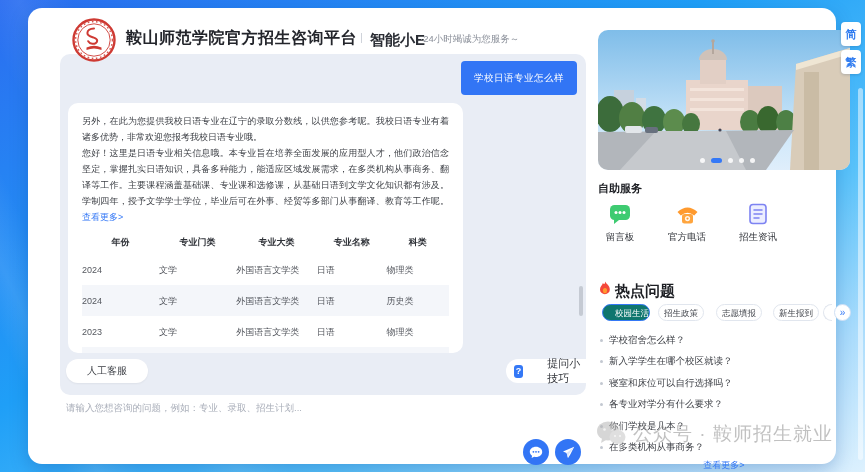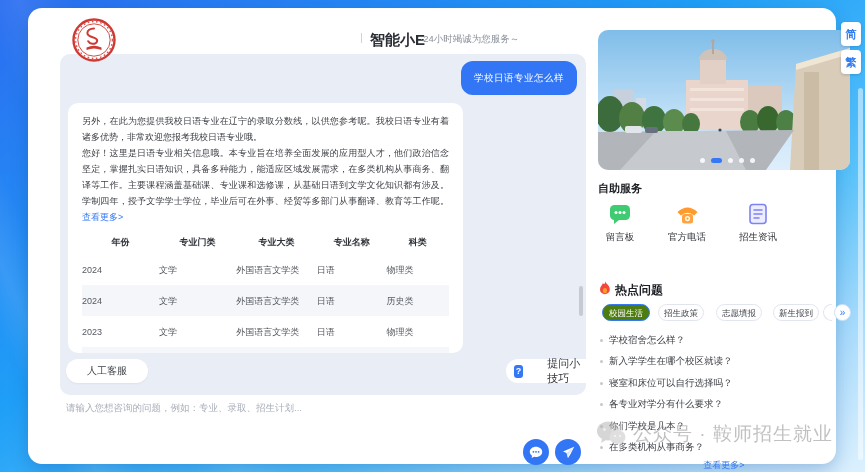--- a/index.html
+++ b/index.html
@@ -20,21 +20,21 @@
   
   .logo{ position:absolute; left:44px; top:10px; width:44px; height:44px; z-index:4; }
   .hdr-title{ position:absolute; left:98px; top:20px; font-size:16px; font-weight:bold; color:#23252b; letter-spacing:.5px;}
   .hdr-divider{ position:absolute; left:332px; top:23px; font-size:11px; color:#c9ced6;}
   .hdr-bot{ position:absolute; left:342px; top:23px; font-size:15px; font-weight:bold; color:#2b2e35;}
   .hdr-tag{ position:absolute; left:392px; top:25px; font-size:9.5px; color:#8b909a;}
   
   .chat-panel{ position:absolute; left:32px; top:46px; width:526px; height:341px; background:#e9edf5; border-radius:10px; }
   .user-bubble{
     position:absolute; left:433px; top:53px; height:34px; line-height:34px; padding:0 13px;
-    background:#3275f5; color:#fff; font-size:9.5px; border-radius:12px; letter-spacing:.5px;
+    background:#3275f5; color:#fff; font-size:9.5px; border-radius:4px; letter-spacing:.5px;
   }
   .reply-bubble{
     position:absolute; left:40px; top:95px; width:395px; height:250px; overflow:hidden;
     background:#fff; border-radius:10px; padding:10px 14px 8px;
     font-size:9px; line-height:16px; color:#3b3e44;
   }
   .reply-bubble p{ margin:0; text-align:justify; }
   .see-more{ color:#3478f6; cursor:pointer; }
   .score-table{ width:100%; border-collapse:collapse; margin-top:5px; table-layout:fixed; }
   .score-table th{ font-size:9px; color:#2f3238; font-weight:bold; text-align:center; height:24px; vertical-align:middle; }
@@ -67,27 +67,27 @@
   .btn-chat{ left:495px; } .btn-send{ left:527px; }
   
   .photo{ position:absolute; left:570px; top:22px; width:252px; height:140px; border-radius:10px; overflow:hidden; }
   .dot{ position:absolute; top:150px; height:5px; border-radius:3px; background:rgba(255,255,255,.85); cursor:pointer;}
   .d1{left:672px;width:5px;} .d2{left:683px;width:11px;background:#3478f6;} .d3{left:700px;width:5px;} .d4{left:711px;width:5px;} .d5{left:722px;width:5px;}
   .svc-title{ position:absolute; left:570px; top:173px; font-size:11px; font-weight:bold; color:#1c1e23; }
   .svc-item{ position:absolute; top:194px; width:56px; text-align:center; cursor:pointer; }
   .svc-0{left:564px;} .svc-1{left:631px;} .svc-2{left:702px;}
   .svc-item svg{ display:block; margin:0 auto; }
   .svc-label{ display:block; margin-top:5px; font-size:9.5px; color:#33363c; }
-  .hot-title{ position:absolute; left:587px; top:274px; font-size:12px; font-weight:bold; color:#1c1e23; }
+  .hot-title{ position:absolute; left:587px; top:274px; font-size:15px; font-weight:bold; color:#1c1e23; }
   .flame{ position:absolute; left:571px; top:273px; }
   .tab{
     position:absolute; top:296px; height:17px; line-height:16px; text-align:center; font-size:8.5px;
     border-radius:9px; background:#fff; border:1px solid #e1e6ee; color:#43464d; cursor:pointer;
   }
-  .tab.active{ background:#4d7c0f; border-color:#3478f6; color:#fff; }
+  .tab.active{ background:#0f766e; border-color:#3478f6; color:#fff;text-align:right; }
   .t0{left:574px;width:48px;} .t1{left:630px;width:46px;} .t2{left:688px;width:46px;} .t3{left:745px;width:46px;}
   .tab-sliver{ position:absolute; left:795px; top:296px; width:9px; height:17px; border:1px solid #e1e6ee; border-right:none; border-radius:9px 0 0 9px; background:#fff; }
   .tab-next{
     position:absolute; left:806px; top:296px; width:17px; height:17px; border-radius:50%;
     background:#fff; border:1px solid #cfe0f5; color:#3478f6; font-size:10px; line-height:15px; text-align:center; cursor:pointer;
   }
   .q-list{ position:absolute; left:572px; top:327px; width:252px; list-style:none; }
   .q-item{ display:flex; align-items:center; gap:6px; height:10px; margin-bottom:11.5px; cursor:pointer; }
   .q-dot{ width:3px; height:3px; border-radius:50%; background:#c3c8d1; flex:0 0 3px; }
   .q-text{ font-size:9.5px; color:#3c3f45; white-space:nowrap; }
@@ -112,20 +112,21 @@
 <div class="page">
   <div class="card">
 
     <svg class="logo" viewBox="0 0 44 44">
       <circle cx="22" cy="22" r="20.5" fill="#fff" stroke="#ce3a33" stroke-width="2.4"></circle>
       <circle cx="22" cy="22" r="16.2" fill="none" stroke="#ce3a33" stroke-width="0.9"></circle>
       <circle cx="22" cy="22" r="18.4" fill="none" stroke="#ce3a33" stroke-width="1.4" stroke-dasharray="1.6 2.6" opacity=".85"></circle>
       <path d="M22 10.5c-4.2 0-6.6 2.2-6.6 4.6 0 3.2 3.8 3.7 6.4 4.5 2.2.7 3.4 1.5 3.4 3.1 0 2-2.2 3.3-4.8 3.1-2-.2-3.4-1.2-4.2-2.6" fill="none" stroke="#ce3a33" stroke-width="2" stroke-linecap="round"></path>
       <path d="M14.5 29.5 q7.5 -3.6 15 0 l0 2.6 q-7.5 -3.4 -15 0 z" fill="#ce3a33"></path>
     </svg>
+    <div class="hdr-title">鞍山师范学院官方招生咨询平台</div>
     <div class="hdr-divider">|</div>
     <div class="hdr-bot">智能小E</div>
     <div class="hdr-tag">·24小时竭诚为您服务～</div>
 
     <div class="chat-panel"></div>
     <div class="user-bubble">学校日语专业怎么样</div>
 
     <div class="reply-bubble">
       <p>另外，在此为您提供我校日语专业在辽宁的录取分数线，以供您参考呢。我校日语专业有着诸多优势，非常欢迎您报考我校日语专业哦。</p>
       <p><span>您好！这里是日语专业相关信息哦。本专业旨在培养全面发展的应用型人才，他们政治信念坚定，掌握扎实日语知识，具备多种能力，能适应区域发展需求，在多类机构从事商务、翻译等工作。主要课程涵盖基础课、专业课和选修课，从基础日语到文学文化知识都有涉及。学制四年，授予文学学士学位，毕业后可在外事、经贸等多部门从事翻译、教育等工作呢。</span><span class="see-more">查看更多&gt;</span></p>

